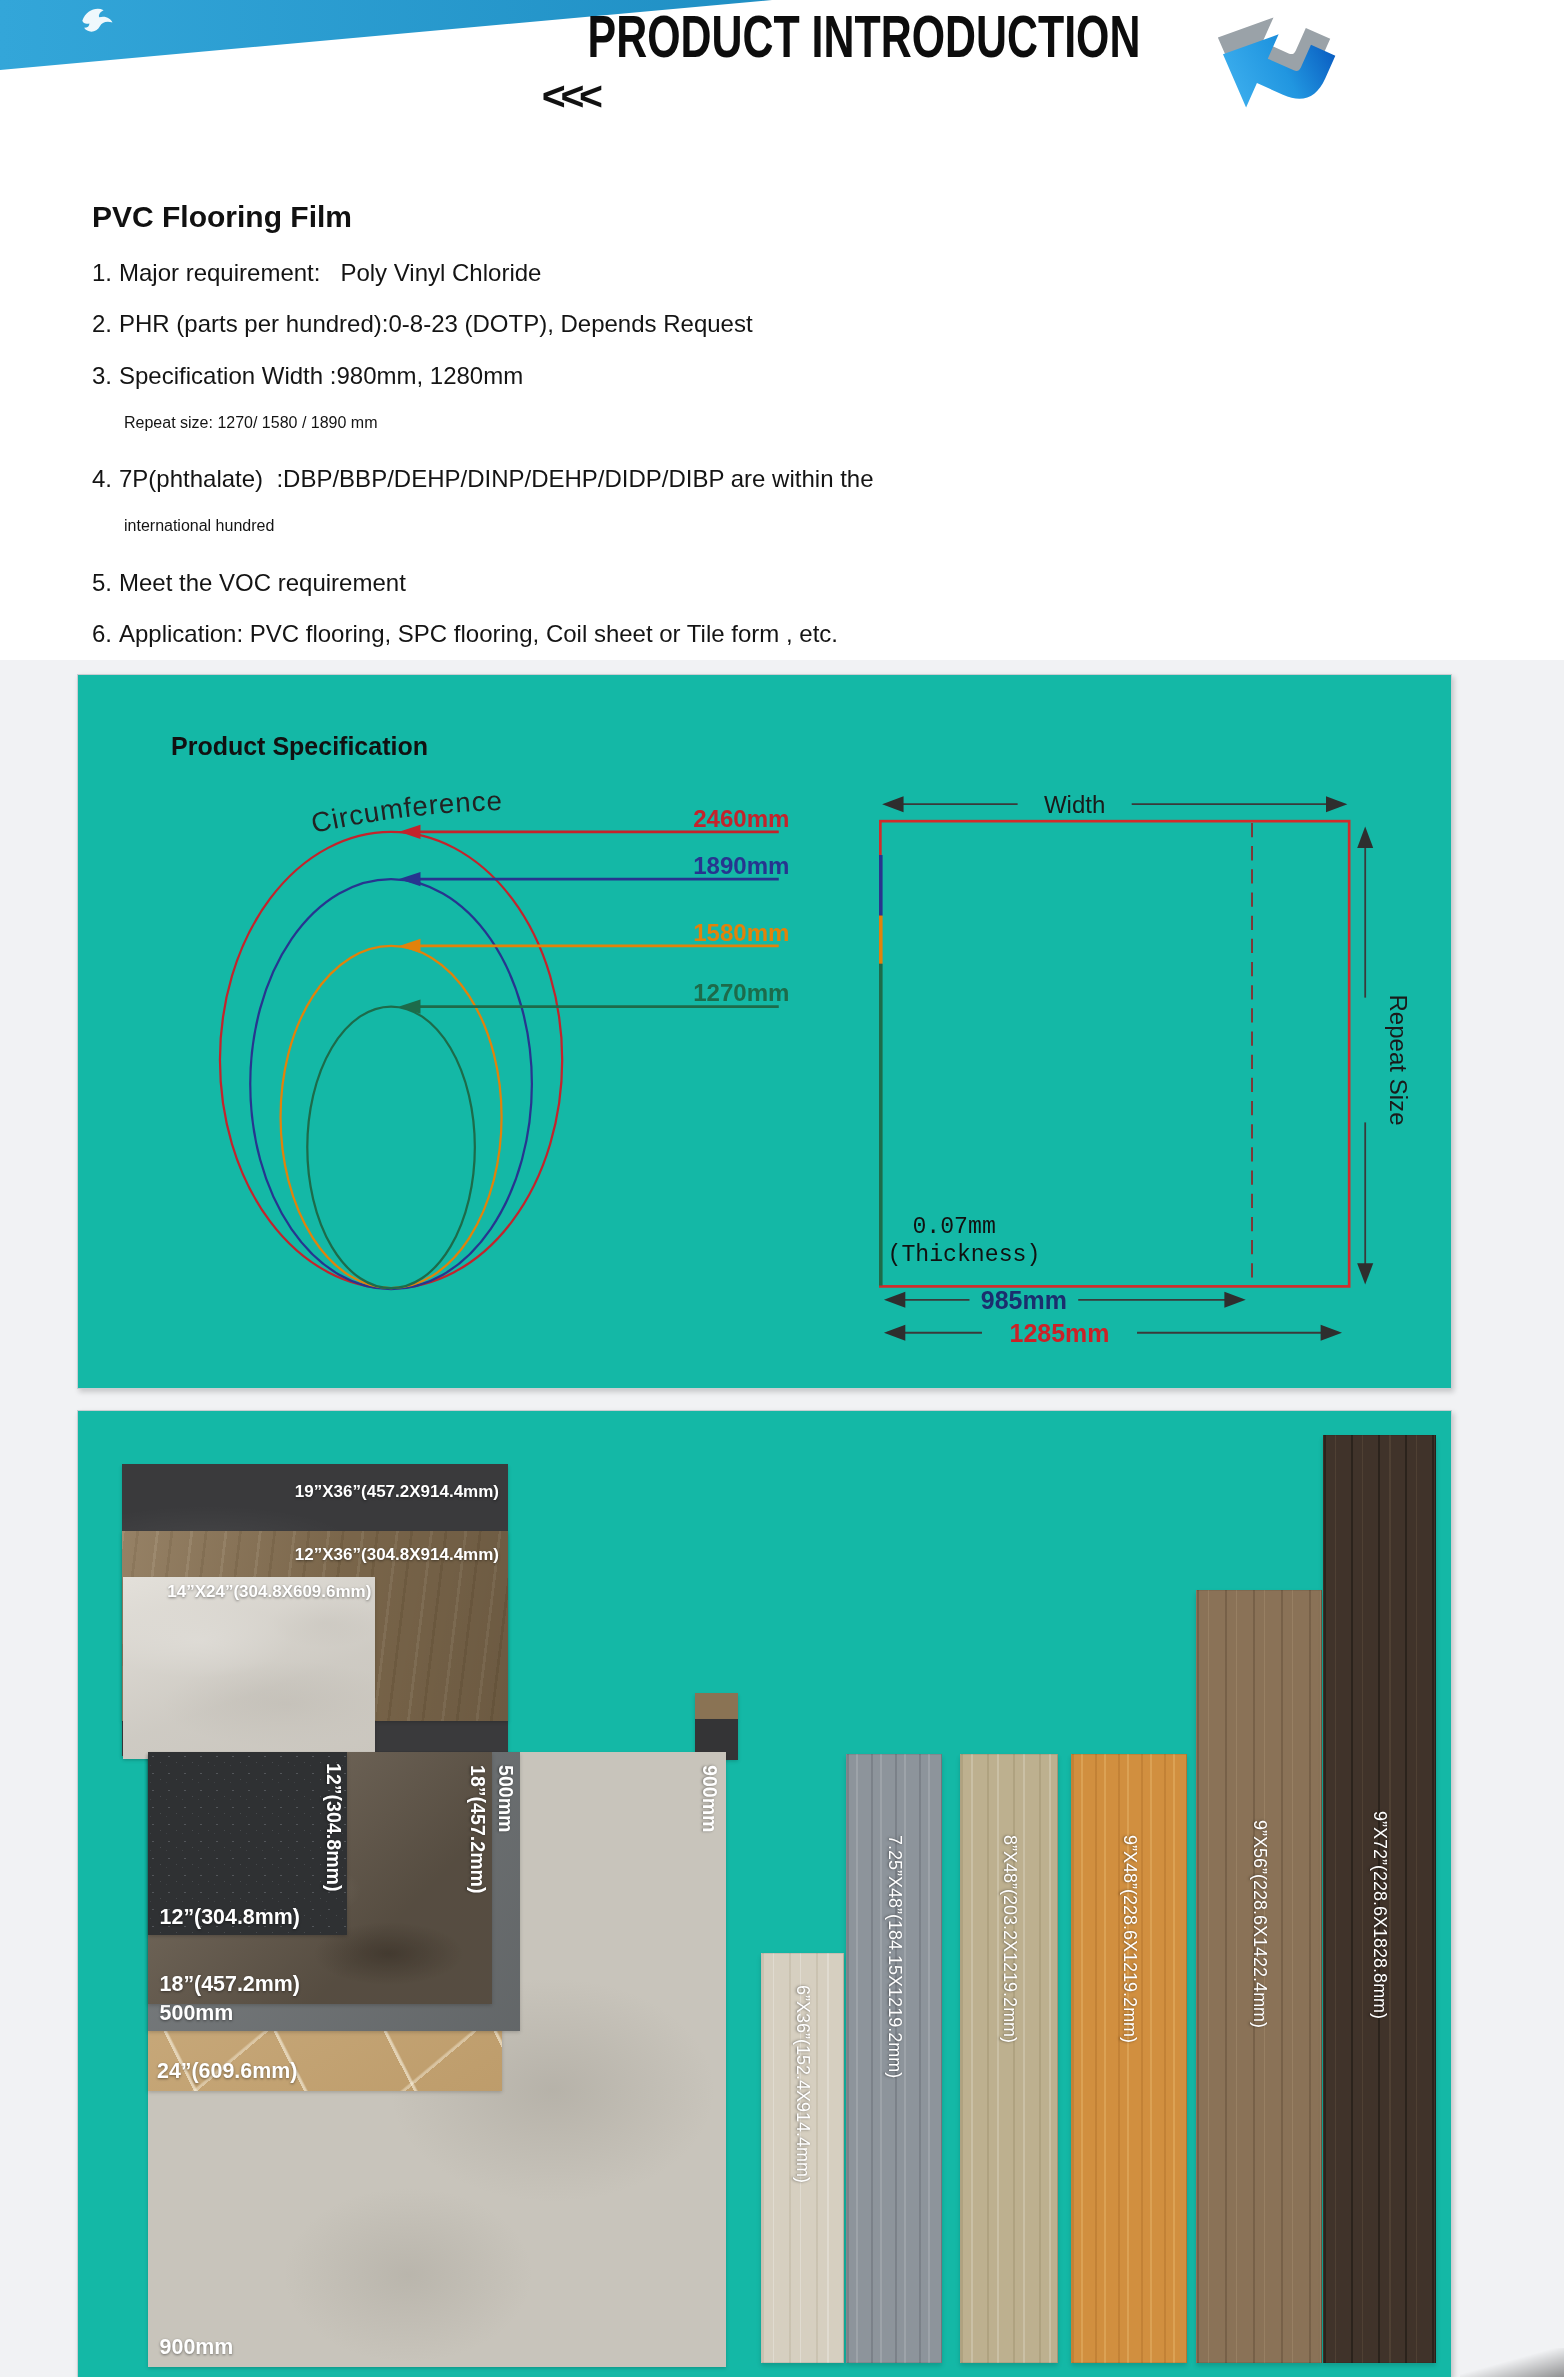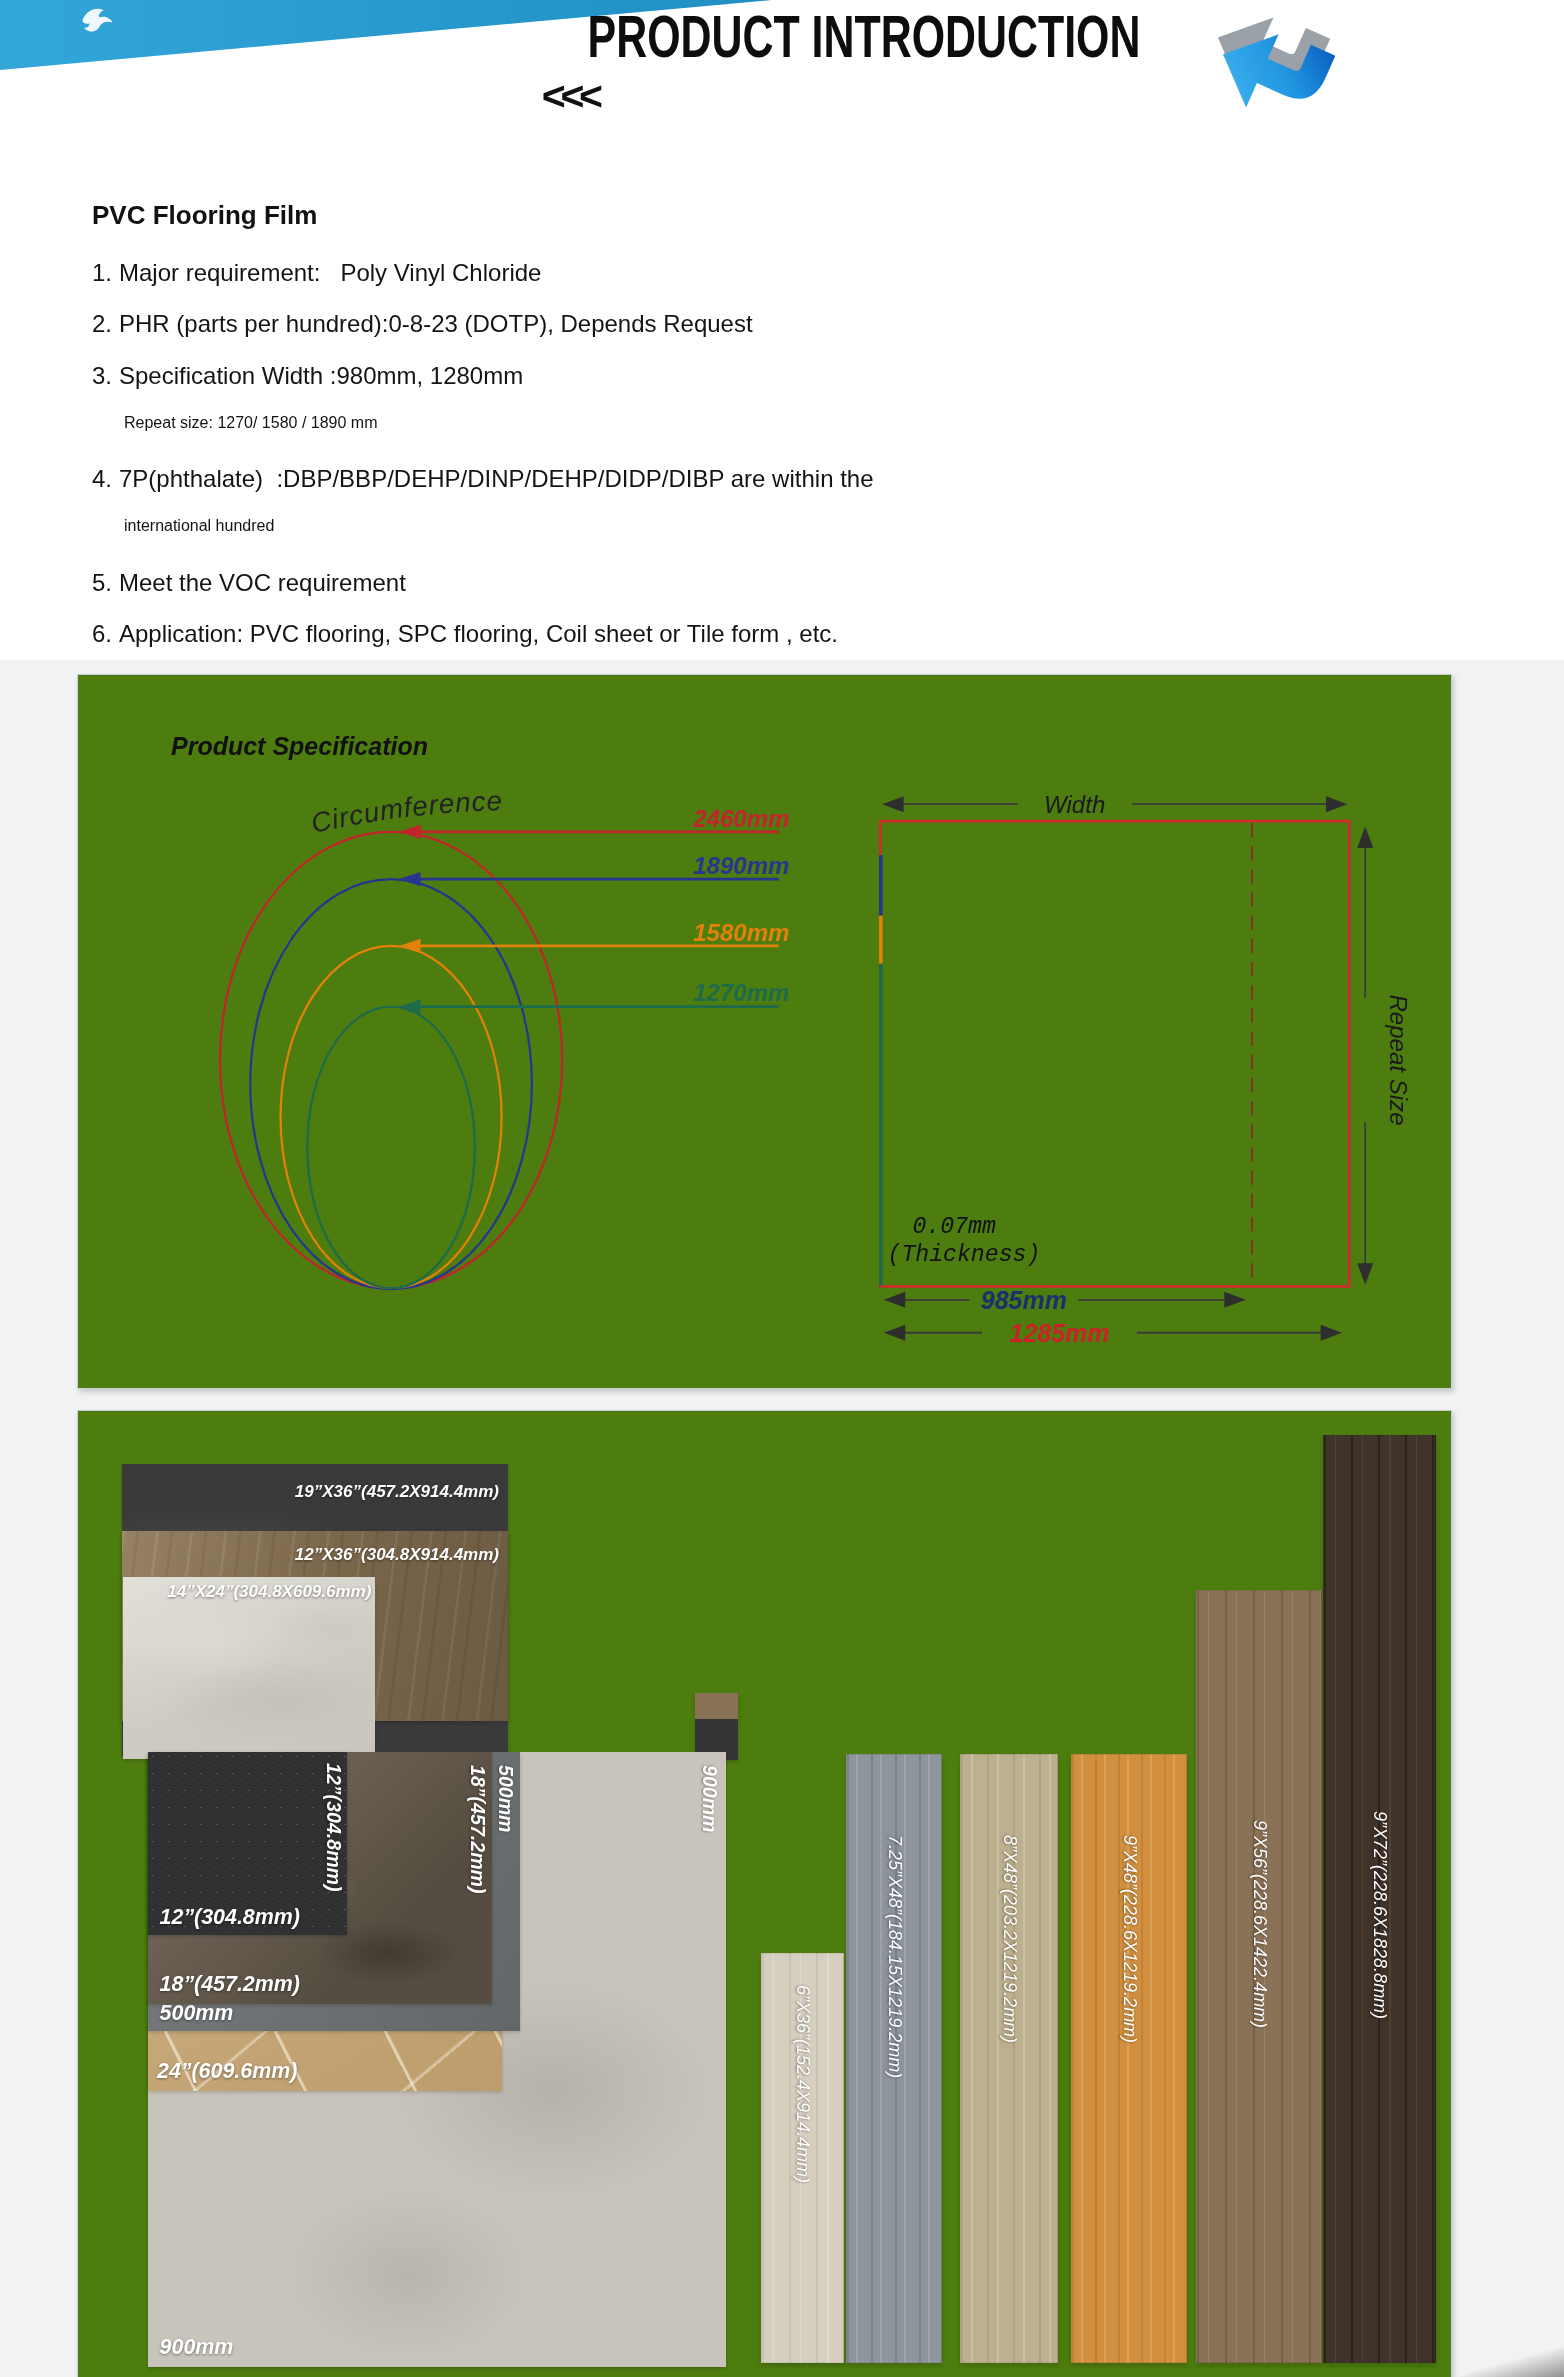--- a/index.html
+++ b/index.html
@@ -10,27 +10,27 @@
   .banner{position:absolute;left:0;top:0;width:772px;height:70px;
           background:linear-gradient(90deg,#33a6d9,#1f8fc4);
           clip-path:polygon(0 0,100% 0,0 100%);}
   .app-title{position:absolute;left:864px;top:3.6px;white-space:nowrap;
              font-weight:900;font-size:55px;letter-spacing:0;color:#0d0d0d;
              transform:translateX(-50%) scaleY(1.08) scaleX(0.78);}
   .chevrons{position:absolute;left:541px;top:73px;font-size:41px;font-weight:900;
             font-style:italic;letter-spacing:-5.3px;color:#111;}
   .return-icon{position:absolute;left:1205px;top:1.8px;}
   
-  .intro-heading{position:absolute;left:92px;top:200px;font-size:26px;font-weight:700;color:#111;}
+  .intro-heading{position:absolute;left:92px;top:200px;font-size:30px;font-weight:700;color:#111;}
   .li{position:absolute;left:92px;display:flex;font-size:24px;color:#141414;white-space:pre-wrap;}
   .li .num{width:27px;flex:none;}
   .cont{position:absolute;left:124px;font-size:16px;color:#141414;white-space:pre-wrap;}
   
-  .card{position:absolute;background:#4d7c0f;border:0.9px solid #c9ced2;
-        box-shadow:1.8px 2.7px 5.3px rgba(0,0,0,.18);font-style:italic;}
+  .card{position:absolute;background:#14b8a6;border:0.9px solid #c9ced2;
+        box-shadow:1.8px 2.7px 5.3px rgba(0,0,0,.18);}
   #card1{left:77px;top:674px;width:1373px;height:713px;}
   #card2{left:77px;top:1410px;width:1373px;height:967px;border-bottom:none;}
   .card-title{position:absolute;left:93px;top:57px;font-size:25px;font-weight:600;color:#111;}
   .diagram-svg{position:absolute;left:0;top:0;}
   
   .tile{position:absolute;box-shadow:0 1.8px 3.6px rgba(0,0,0,.18);}
   .tile-label{position:absolute;color:#fff;font-size:17px;font-weight:600;
               text-shadow:0 0.9px 2.7px rgba(0,0,0,.45);white-space:nowrap;}
   .vlab{position:absolute;color:#fff;font-size:19.6px;font-weight:600;writing-mode:vertical-rl;
         text-shadow:0 0.9px 2.7px rgba(0,0,0,.45);white-space:nowrap;}

